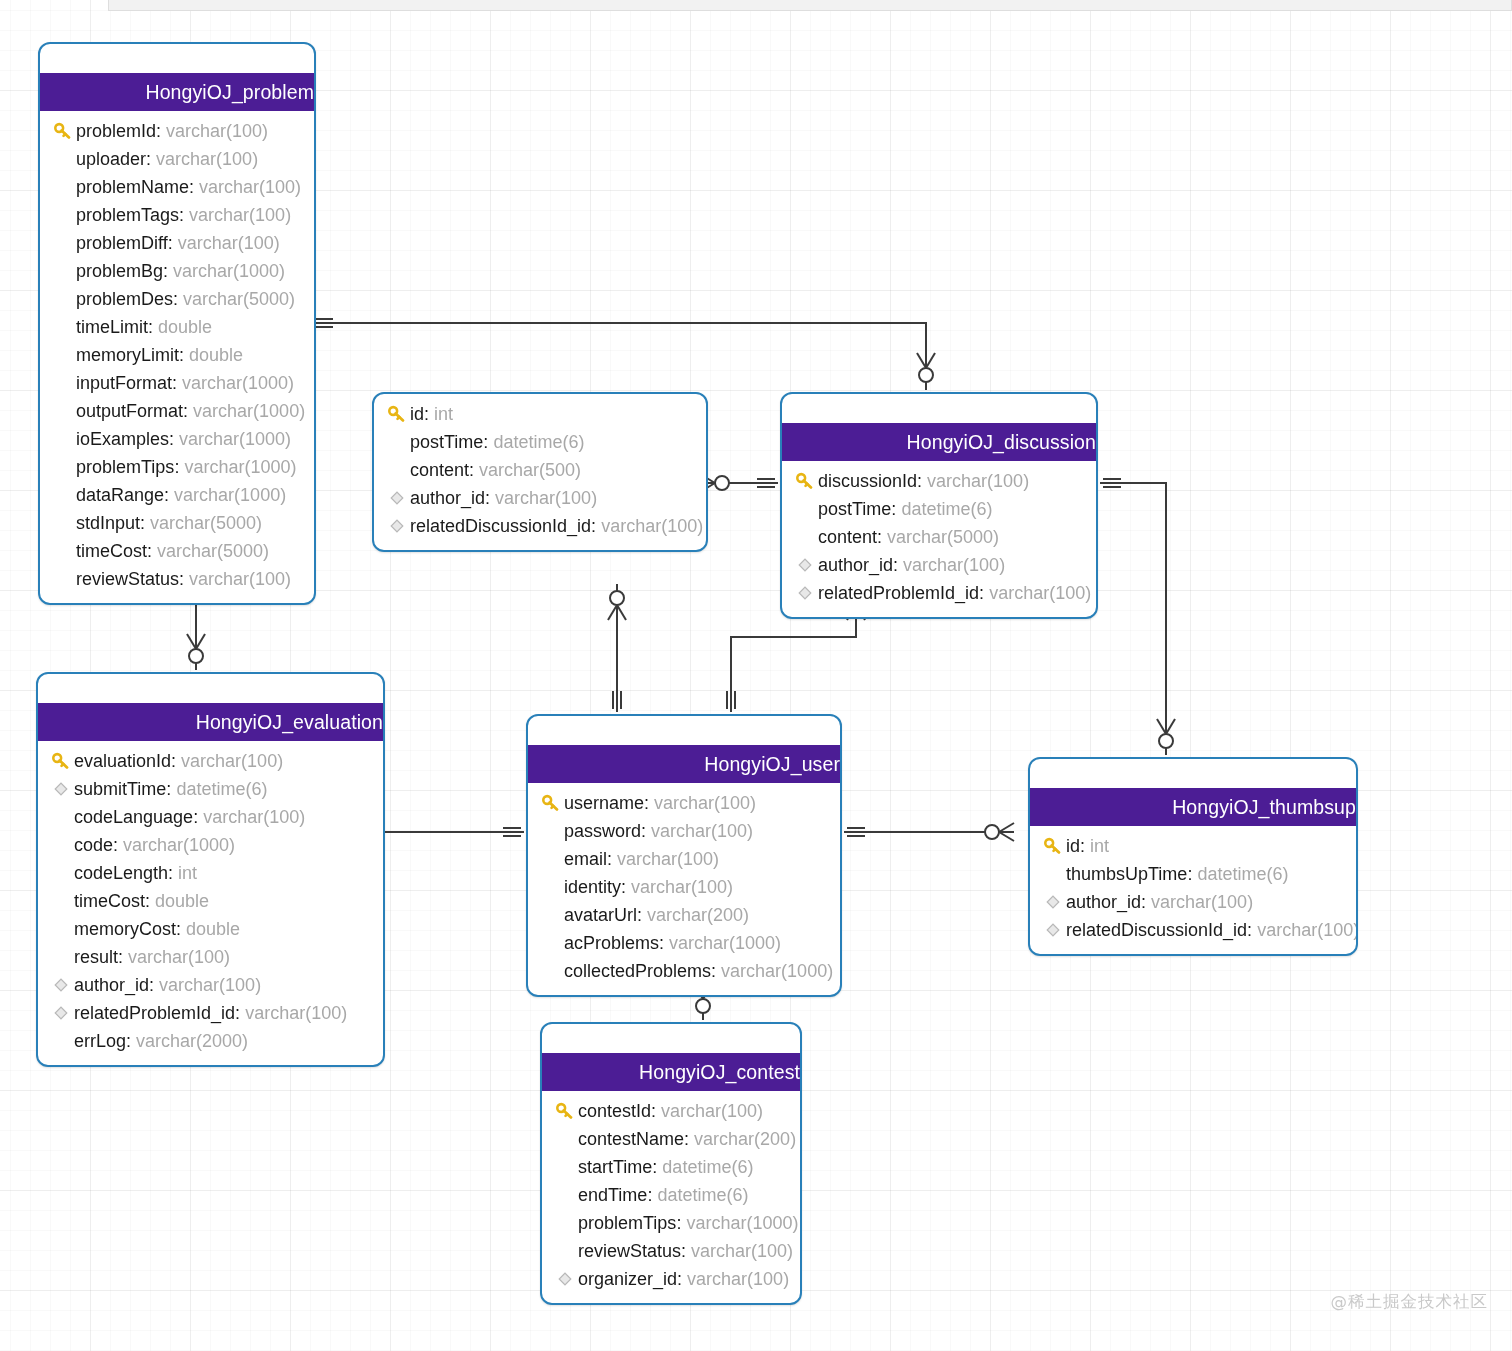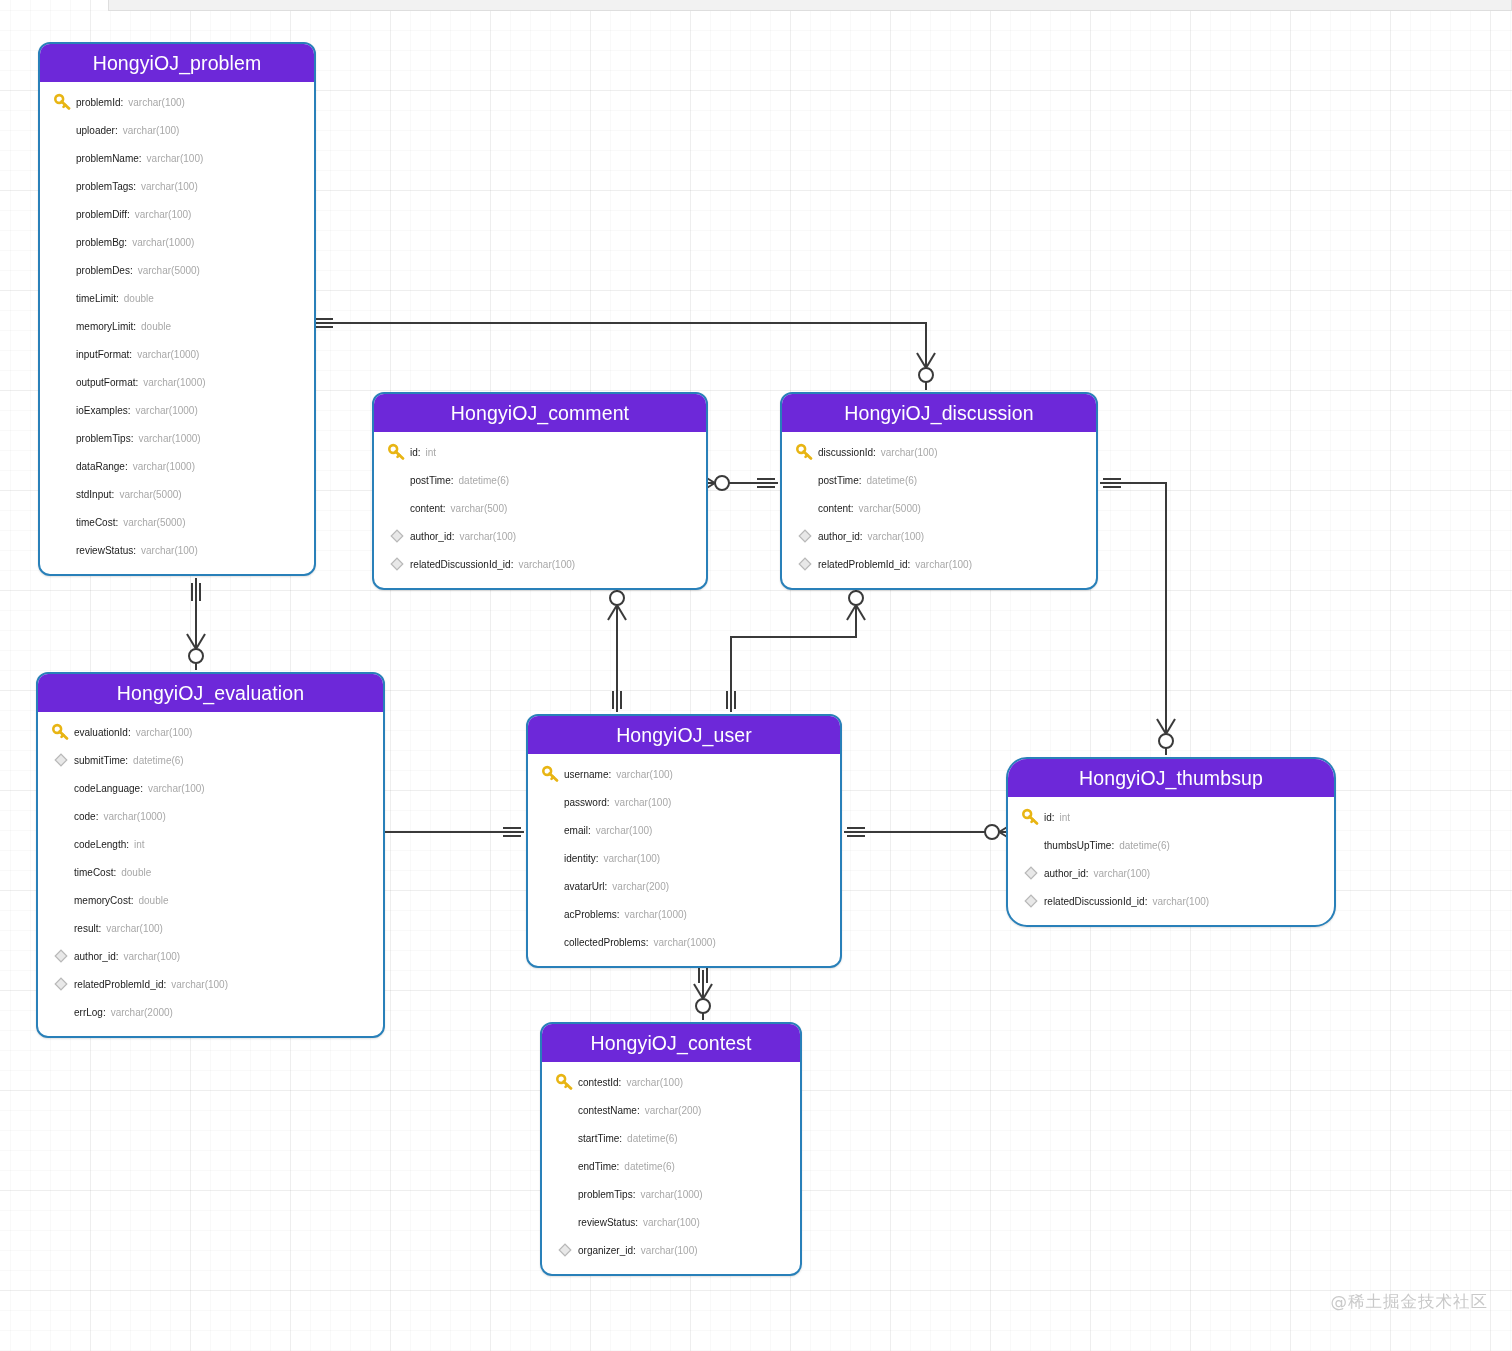--- a/index.html
+++ b/index.html
@@ -32,36 +32,37 @@
   .entity{
     position:absolute;
     background:#ffffff;
     border:2px solid #2980b9;
     border-radius:12px;
     box-sizing:border-box;
     overflow:hidden;
     box-shadow:0 1px 2px rgba(0,0,0,0.12);
   }
   .entity-header{
-    background:#6d28d9;
+    background:#4c1d95;
     color:#ffffff;
-    text-align:center;
+    text-align:right;
     font-size:19.5px;
     line-height:38px;
     height:38px;
     letter-spacing:.1px;
     white-space:nowrap;
+    margin-top:29px;
   }
   .fields{padding:6px 0 10px 0;}
   .field{
     display:flex;align-items:center;
     height:28px;
     padding-left:10px;
     white-space:nowrap;
-    font-size:10px;
+    font-size:18px;
   }
   .marker{
     width:26px;min-width:26px;height:18px;
     display:flex;align-items:center;justify-content:center;
   }
   .fname{color:#1a1a1a;}
   .fsep{color:#1a1a1a;}
   .ftype{color:#a8a8a8;padding-left:5px;text-align:right;}
   .watermark{
     position:absolute;right:24px;bottom:38px;
@@ -250,21 +251,20 @@
         </div>
         <div class="field">
           <span class="marker"></span>
           <span class="fname">reviewStatus</span>
           <span class="fsep">:</span>
           <span class="ftype">varchar(100)</span>
         </div>
       </div>
     </div>
     <div class="entity" style="left: 372px; top: 392px; width: 336px;">
-      <div class="entity-header">HongyiOJ_comment</div>
       <div class="fields">
         <div class="field">
           <span class="marker">
             <svg width="18" height="18" viewBox="0 0 18 18">
               <circle cx="5.2" cy="6" r="3.9" fill="none" stroke="#e8b514" stroke-width="2.6"></circle>
               <path d="M7.6 8.4 L15 15.4" stroke="#e8b514" stroke-width="2.8" stroke-linecap="round"></path>
               <path d="M11.3 12.0 L9.5 13.9" stroke="#e8b514" stroke-width="2.6" stroke-linecap="round"></path>
             </svg>
           </span>
           <span class="fname">id</span>
@@ -489,21 +489,21 @@
           <span class="ftype">varchar(1000)</span>
         </div>
         <div class="field">
           <span class="marker"></span>
           <span class="fname">collectedProblems</span>
           <span class="fsep">:</span>
           <span class="ftype">varchar(1000)</span>
         </div>
       </div>
     </div>
-    <div class="entity" style="left: 1006px; top: 757px; width: 330px; border-radius: 21px;">
+    <div class="entity" style="left: 1028px; top: 757px; width: 330px;">
       <div class="entity-header">HongyiOJ_thumbsup</div>
       <div class="fields">
         <div class="field">
           <span class="marker">
             <svg width="18" height="18" viewBox="0 0 18 18">
               <circle cx="5.2" cy="6" r="3.9" fill="none" stroke="#e8b514" stroke-width="2.6"></circle>
               <path d="M7.6 8.4 L15 15.4" stroke="#e8b514" stroke-width="2.8" stroke-linecap="round"></path>
               <path d="M11.3 12.0 L9.5 13.9" stroke="#e8b514" stroke-width="2.6" stroke-linecap="round"></path>
             </svg>
           </span>

